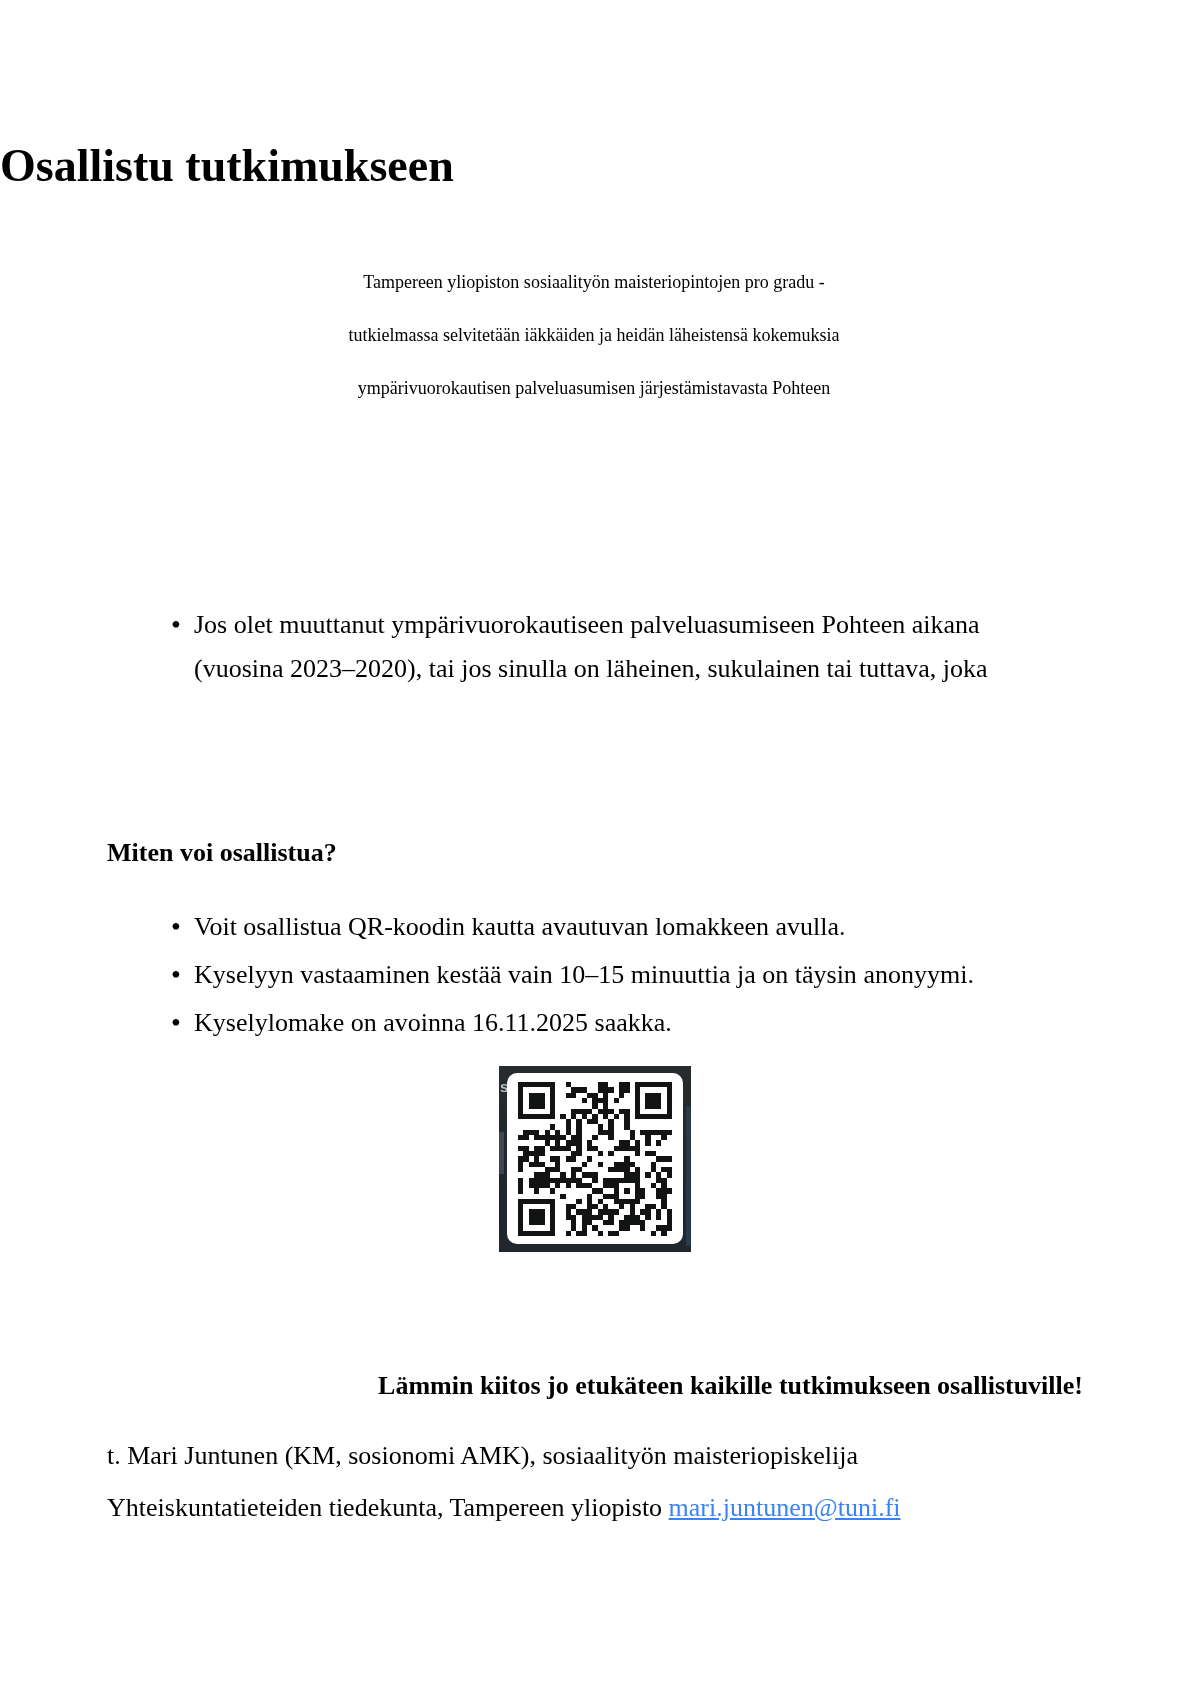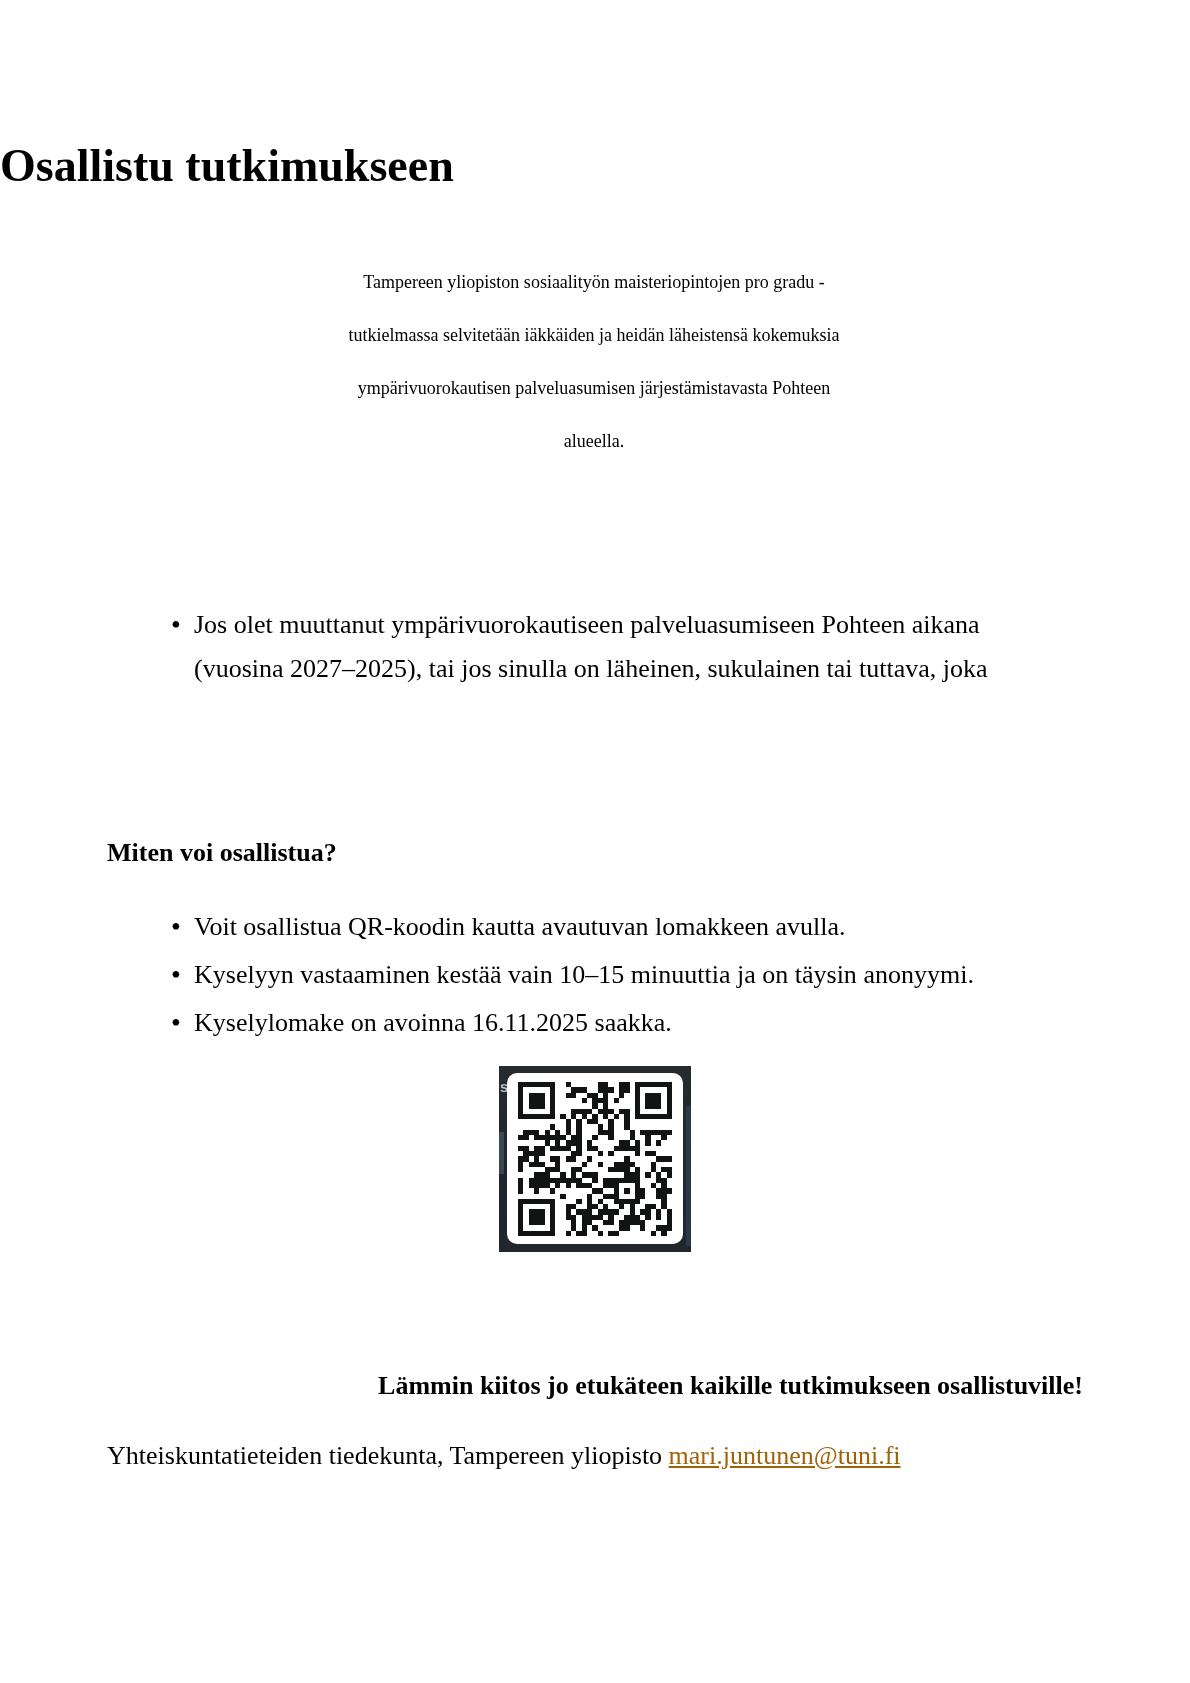--- a/index.html
+++ b/index.html
@@ -80,28 +80,27 @@
 <body>
 
 <div class="page">
 
   <div class="doc-title">Osallistu tutkimukseen</div>
 
   <div class="intro">
       <div class="tline"><span>Tampereen yliopiston sosiaalityön maisteriopintojen pro gradu -</span></div>
       <div class="tline"><span>tutkielmassa selvitetään </span><span class="b">iäkkäiden ja heidän läheistensä kokemuksia</span></div>
       <div class="tline"><span class="b">ympärivuorokautisen palveluasumisen järjestämistavasta Pohteen</span></div>
-      <div class="tline"><span class="b">alueella.</span></div>
     </div>
 
 
   <ul class="blist" id="list-who">
       <li>
         <div class="tline"><span class="b">Jos olet muuttanut</span><span> ympärivuorokautiseen palveluasumiseen Pohteen aikana</span></div>
-        <div class="tline"><span>(vuosina 2027–2025), </span><span class="b">tai jos sinulla on läheinen, sukulainen tai tuttava</span><span>, joka</span></div>
+        <div class="tline"><span>(vuosina 2023–2020), </span><span class="b">tai jos sinulla on läheinen, sukulainen tai tuttava</span><span>, joka</span></div>
       </li>
     </ul>
 
   <div class="sec-heading" id="heading-how">Miten voi osallistua?</div>
 
   <ul class="blist" id="list-how">
       <li>
         <div class="tline"><span>Voit osallistua </span><span class="b">QR-koodin kautta avautuvan</span><span> lomakkeen avulla.</span></div>
       </li>
       <li>
@@ -526,16 +525,17 @@
             <rect x="25" y="28" width="1" height="1"></rect>
             <rect x="27" y="28" width="1" height="1"></rect>
           </g>
         </svg>
     </div>
   </div>
 
   <div class="closing-thanks">Lämmin kiitos jo etukäteen kaikille tutkimukseen osallistuville!</div>
 
   <div class="footer">
-    <div class="tline"><span>Yhteiskuntatieteiden tiedekunta, Tampereen yliopisto </span><a href="#" style="color: #a16207;">mari.juntunen@tuni.fi</a></div>
+    <div class="tline">t. Mari Juntunen (KM, sosionomi AMK), sosiaalityön maisteriopiskelija</div>
+    <div class="tline"><span>Yhteiskuntatieteiden tiedekunta, Tampereen yliopisto </span><a href="#" style="color: #3b82f6;">mari.juntunen@tuni.fi</a></div>
   </div>
 
 </div>
 
 </body></html>

